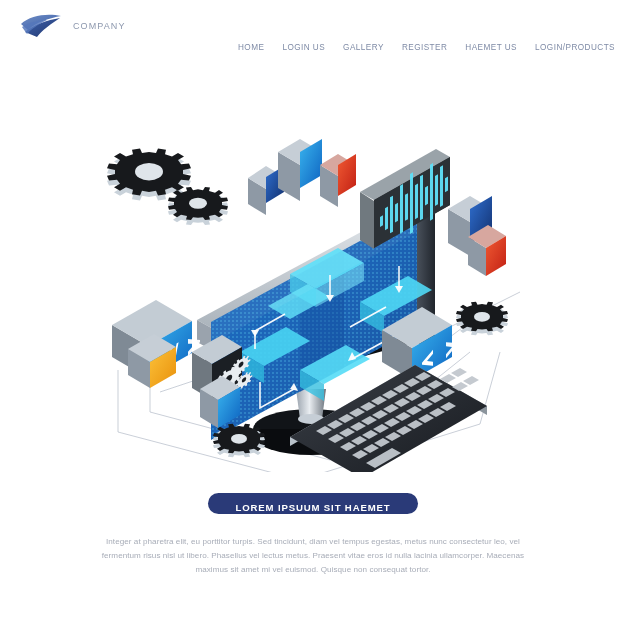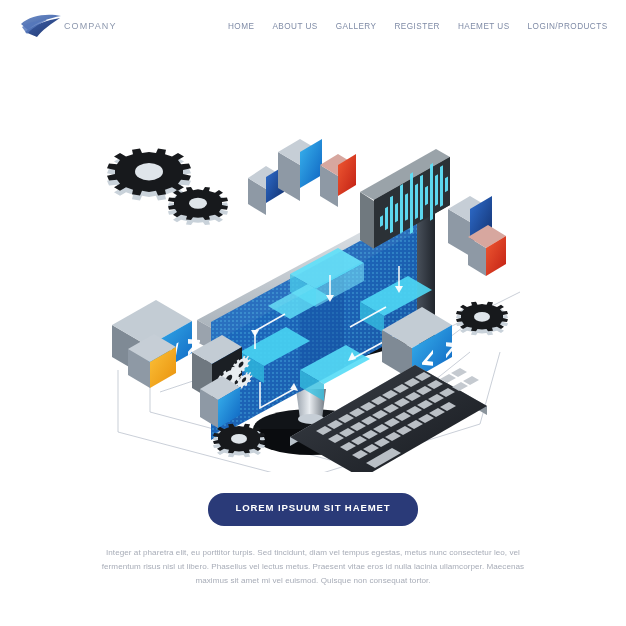--- a/index.html
+++ b/index.html
@@ -9,28 +9,28 @@
     background:#ffffff;
     font-family:"Liberation Sans", sans-serif;
     position:relative;
   }
 
   
   .header {
     position:absolute; left:0; top:0; width:626px; height:52px;
     display:flex; align-items:center;
   }
-  .brand { display:flex; align-items:center; margin-left:20px;justify-content:flex-end; }
+  .brand { display:flex; align-items:center; gap:9px; margin-left:20px;justify-content:flex-end; }
   .logo-mark { width:44px; height:26px; position:relative; }
   .brand-name {
     font-size:9px; letter-spacing:1.1px; color:#8d98ae; font-weight:400;
   }
   .nav {
-    position:absolute; left:228px; top:0; height:52px;
-    display:flex; align-items:center; gap:18px;
+    position:absolute; left:238px; top:0; height:52px;
+    display:flex; align-items:flex-end; gap:18px;
   }
   .nav-item {
     font-size:8.2px; letter-spacing:0.45px; color:#7f8ba6;
     white-space:nowrap; cursor:pointer;
   }
 
   
   .illo { position:absolute; left:0; top:52px; width:626px; height:420px; }
   .illo svg { display:block; }
 
@@ -39,21 +39,21 @@
     position:absolute; left:0; top:478px; width:626px;
     text-align:center;
   }
   .headline {
     font-size:24.5px; color:#27346b; font-weight:400;
     letter-spacing:0.1px; line-height:1.1;
   }
   .cta-wrap { margin-top:15px; }
   .cta {
     display:inline-block; background:#2a3a78; color:#ffffff;
-    border:none; border-radius:16px; padding:9px 28px 13px 28px;
+    border:none; border-radius:16px; padding:9px 28px 1px 28px;
     font-size:9.6px; letter-spacing:0.85px; font-weight:700;
     font-family:"Liberation Sans", sans-serif; cursor:pointer;
   }
   .body-copy {
     margin:20px auto 0 auto; width:440px;
     font-size:8.1px; line-height:1.72; color:#a8adb8;
     letter-spacing:0.05px;
   }
 </style>
 </head>
@@ -77,21 +77,21 @@
         <path d="M1 11 C10 2, 28 0, 41 3 C30 5, 16 9, 8 17 Z" fill="url(#lgA)"></path>
         <path d="M5 19 C13 12, 27 7, 40 5 C31 11, 22 17, 17 24 Z" fill="url(#lgB)"></path>
         <path d="M2 14 C10 9, 20 7, 27 7 C19 11, 11 16, 7 21 Z" fill="#5577bb" opacity=".85"></path>
       </svg>
     </span>
     <span class="brand-name">COMPANY</span>
   </div>
 
   <nav class="nav">
     <span class="nav-item">HOME</span>
-    <span class="nav-item">ABOUT US</span>
+    <span class="nav-item">LOGIN US</span>
     <span class="nav-item">GALLERY</span>
     <span class="nav-item">REGISTER</span>
     <span class="nav-item">HAEMET US</span>
     <span class="nav-item">LOGIN/PRODUCTS</span>
   </nav>
 </div>
 
 <div class="illo">
 <svg width="626" height="420" viewBox="0 0 626 420">
   <defs>

